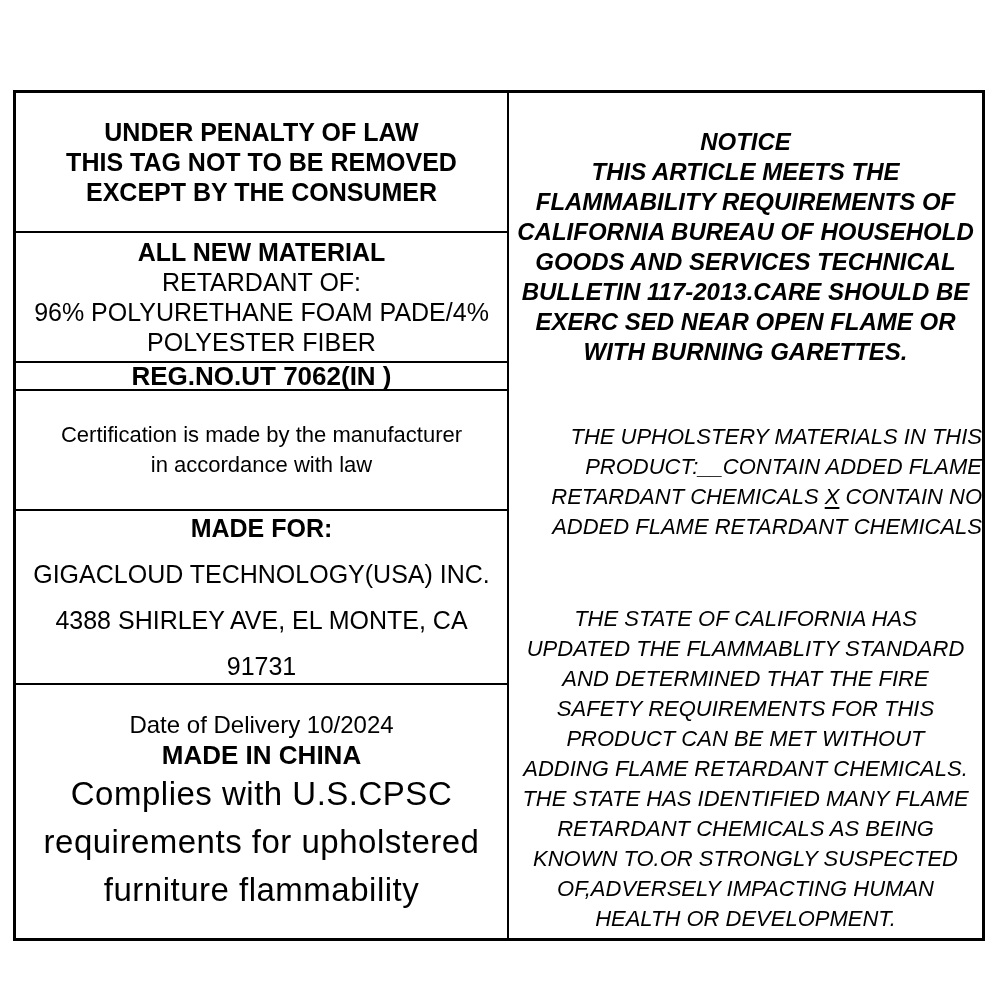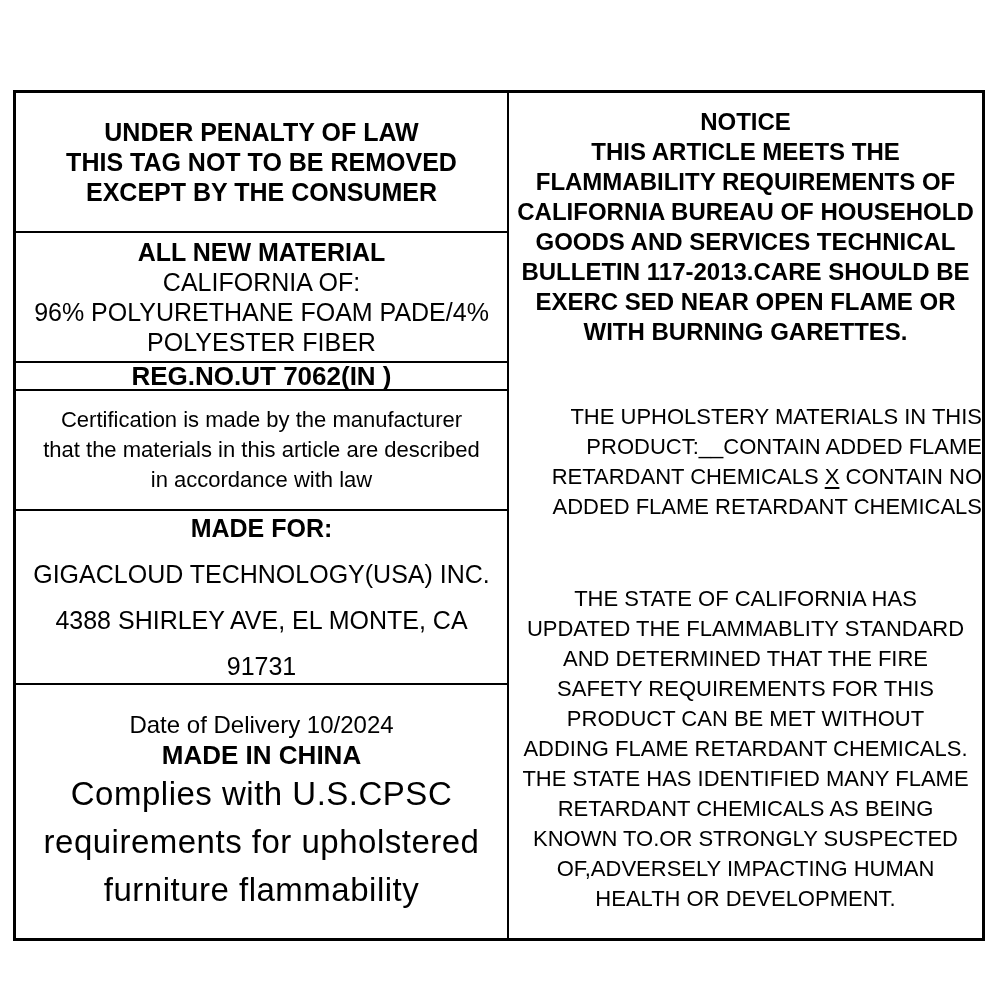--- a/index.html
+++ b/index.html
@@ -32,21 +32,22 @@
     box-sizing: border-box;
     border-right: 2px solid #000000;
     display: flex;
     flex-direction: column;
     text-align: right;
   }
   .col-right {
     flex: 1;
     box-sizing: border-box;
     text-align: center;
-    padding-top: 14px;
+    padding-top: 34px;
+    font-style: italic;
   }
   .row {
     box-sizing: border-box;
     border-bottom: 2px solid #000000;
     display: flex;
     flex-direction: column;
     justify-content: center;
     align-items: center;
     padding: 0 2px;
   }
@@ -78,32 +79,31 @@
     <div class="col-left">
 
       <div class="row r1">
         <div class="bold-lg">UNDER PENALTY OF LAW</div>
         <div class="bold-lg">THIS TAG NOT TO BE REMOVED</div>
         <div class="bold-lg">EXCEPT BY THE CONSUMER</div>
       </div>
 
       <div class="row r2">
         <div class="bold-lg">ALL NEW MATERIAL</div>
-        <div class="reg-lg">CALIFORNIA OF:</div>
+        <div class="reg-lg">RETARDANT OF:</div>
         <div class="reg-lg">96% POLYURETHANE FOAM PADE/4%</div>
         <div class="reg-lg">POLYESTER FIBER</div>
       </div>
 
       <div class="row r3">
         <div class="bold-reg">REG.NO.UT 7062(IN )</div>
       </div>
 
       <div class="row r4">
         <div class="reg-sm">Certification is made by the manufacturer</div>
-        <div class="reg-sm">that the materials in this article are described</div>
         <div class="reg-sm">in accordance with law</div>
       </div>
 
       <div class="row r5">
         <div class="bold-lg">MADE FOR:</div>
         <div class="reg-lg">GIGACLOUD TECHNOLOGY(USA) INC.</div>
         <div class="reg-lg">4388 SHIRLEY AVE, EL MONTE, CA</div>
         <div class="reg-lg">91731</div>
       </div>
 

